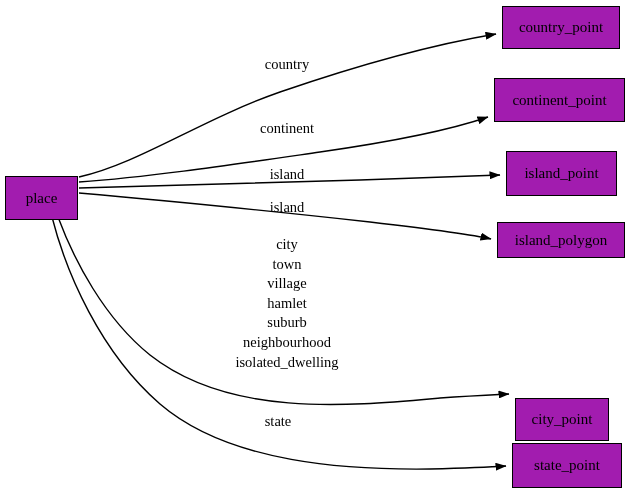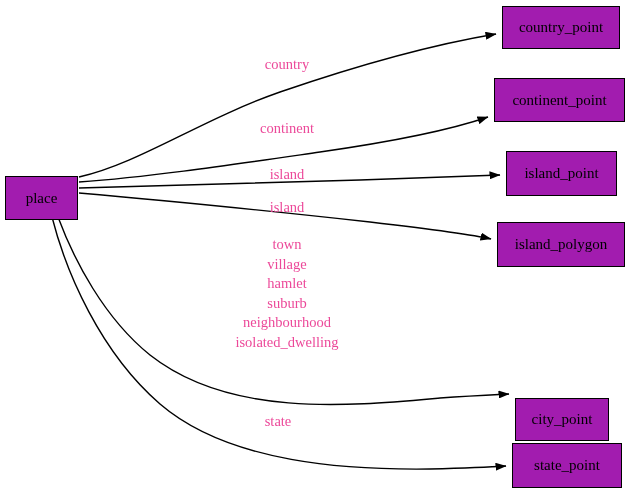--- a/index.html
+++ b/index.html
@@ -42,21 +42,21 @@
     font-size: 15px;
     line-height: 1;
     color: #000000;
     white-space: nowrap;
   }
   .edge-label {
     position: absolute;
     font-family: "Liberation Serif", "DejaVu Serif", serif;
     font-size: 14.5px;
     line-height: 19.5px;
-    color: #ec4899;
+    color: #000000;
     text-align: center;
     white-space: nowrap;
     transform: translateX(-50%);
   }
   .edge-label.multi {
     line-height: 19.6px;
   }
 </style>
 </head>
 <body>
@@ -85,21 +85,21 @@
 
   <div class="node-box" style="left: 502px; top: 6px; width: 118px; height: 43px;">
     <span>country_point</span>
   </div>
   <div class="node-box" style="left: 494px; top: 78px; width: 131px; height: 44px;">
     <span>continent_point</span>
   </div>
   <div class="node-box" style="left: 506px; top: 151px; width: 111px; height: 45px;">
     <span>island_point</span>
   </div>
-  <div class="node-box" style="left: 497px; top: 222px; width: 128px; height: 45px;">
+  <div class="node-box" style="left: 497px; top: 222px; width: 128px; height: 36px;">
     <span>island_polygon</span>
   </div>
   <div class="node-box" style="left: 515px; top: 372px; width: 94px; height: 43px; margin-top: 26px;">
     <span>city_point</span>
   </div>
   <div class="node-box" style="left: 512px; top: 443px; width: 110px; height: 45px;">
     <span>state_point</span>
   </div>
 
   <div class="edge-label" style="left: 287px; top: 55px;">
@@ -108,20 +108,21 @@
   <div class="edge-label" style="left: 287px; top: 119px;">
       <div>continent</div>
     </div>
   <div class="edge-label" style="left: 287px; top: 165px;">
       <div>island</div>
     </div>
   <div class="edge-label" style="left: 287px; top: 198px;">
       <div>island</div>
     </div>
   <div class="edge-label multi" style="left: 287px; top: 235px;">
+      <div>city</div>
       <div>town</div>
       <div>village</div>
       <div>hamlet</div>
       <div>suburb</div>
       <div>neighbourhood</div>
       <div>isolated_dwelling</div>
     </div>
   <div class="edge-label" style="left: 278px; top: 412px;">
       <div>state</div>
     </div>

